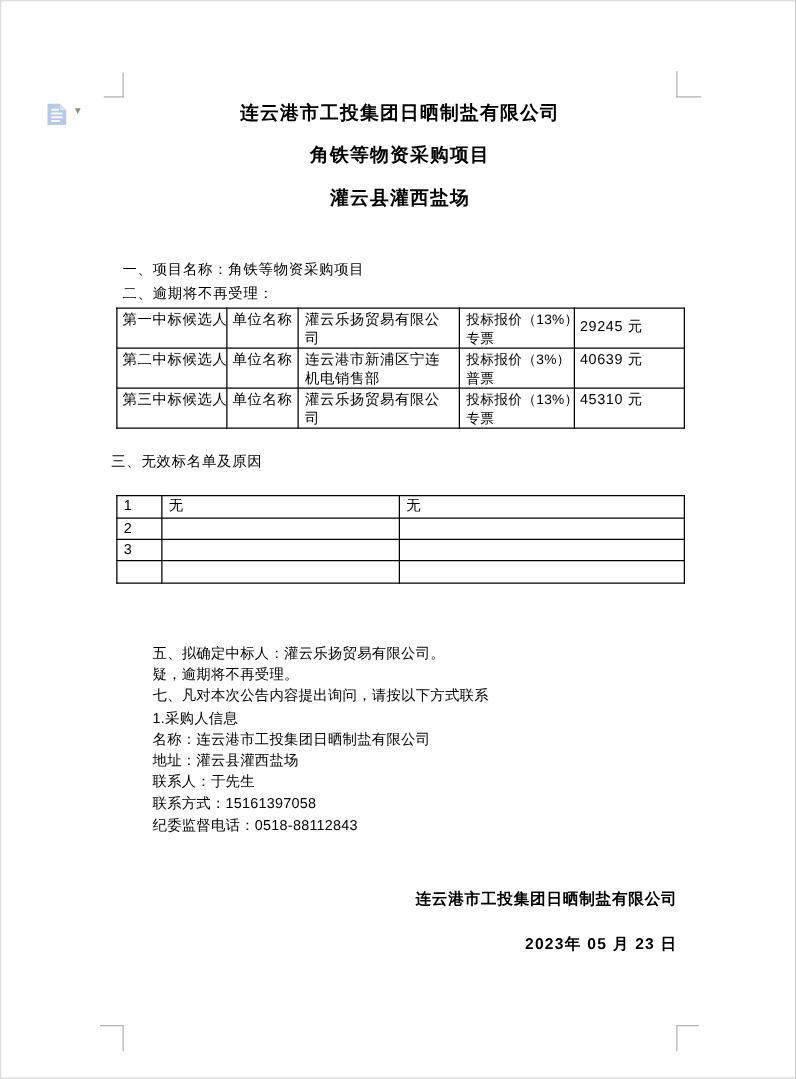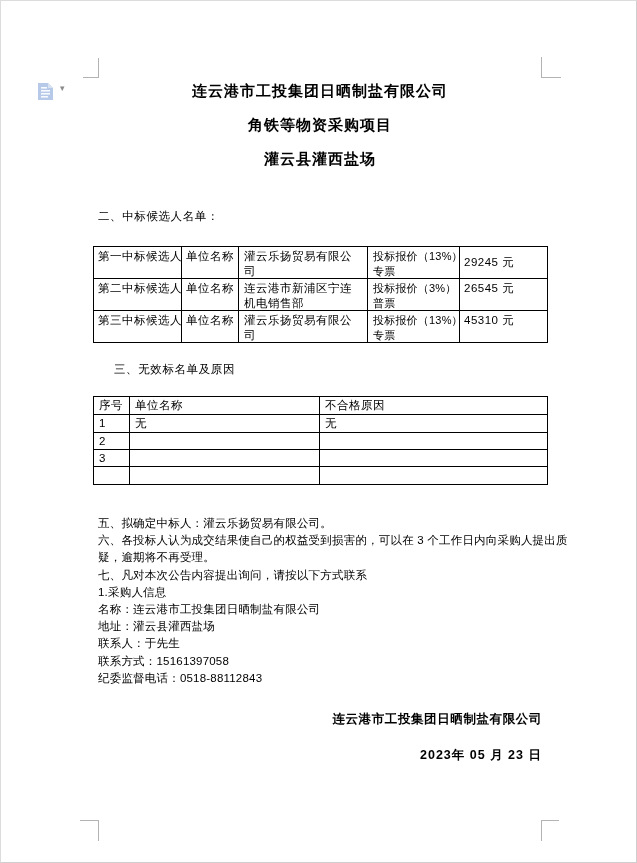--- a/index.html
+++ b/index.html
@@ -32,26 +32,26 @@
   #intro{position:absolute;left:97px;top:206px;}
   #intro .bline{font-size:11.5px;letter-spacing:0.6px;line-height:18.5px;white-space:nowrap;}
   
   table{border-collapse:collapse;table-layout:fixed;position:absolute;}
   td{border:1px solid #000;font-size:11.5px;letter-spacing:0.5px;vertical-align:top;padding:2px 5px 0 5px;line-height:14.5px;overflow:hidden;}
   #tbl-candidates{left:92px;top:245px;width:454px;}
   #tbl-candidates tr{height:32px;}
   #tbl-candidates td.nw{white-space:nowrap;padding-left:4px;padding-right:2px;}
   #tbl-candidates .qline{white-space:nowrap;font-size:11px;letter-spacing:0.2px;}
   #tbl-candidates td.vmid{vertical-align:middle;padding-top:0;margin-top:23px;}
-  #sec3{position:absolute;left:113px;top:361px;font-size:11.5px;letter-spacing:0.6px;white-space:nowrap;}
+  #sec3{position:absolute;left:88px;top:361px;font-size:11.5px;letter-spacing:0.6px;white-space:nowrap;}
   #tbl-invalid{left:92px;top:395px;width:454px;}
   #tbl-invalid td{padding:1px 5px 0 5px;line-height:14px;}
   
   #bodytext{position:absolute;left:97px;top:514px;}
-  #bodytext .bline{font-size:11.5px;letter-spacing:0.2px;line-height:17.2px;white-space:nowrap;}
+  #bodytext .bline{font-size:11.5px;letter-spacing:0.2px;line-height:17.2px;white-space:nowrap;margin-left:24px;}
   
   #signature{position:absolute;right:94px;top:710px;text-align:right;}
   #signature .sig-company{font-size:12.5px;font-weight:bold;letter-spacing:0.6px;line-height:16px;}
   #signature .sig-date{font-size:12.5px;font-weight:bold;letter-spacing:1px;line-height:16px;margin-top:20px;}
 </style>
 </head>
 <body>
 
 <div id="page">
 
@@ -74,21 +74,22 @@
     <span class="arrow">▾</span>
   </div>
 
   <div id="titles">
     <div class="tline">连云港市工投集团日晒制盐有限公司</div>
     <div class="tline">角铁等物资采购项目</div>
     <div class="tline">灌云县灌西盐场</div>
   </div>
 
   <div id="intro">
-    <div class="bline">二、中标候选人名单：</div>
+    <div class="bline">一、项目名称：角铁等物资采购项目</div>
+    <div class="bline">二、逾期将不再受理：</div>
   </div>
 
   <table id="tbl-candidates">
     <colgroup>
         <col style="width:88px">
         <col style="width:57px">
         <col style="width:129px">
         <col style="width:92px">
         <col style="width:88px">
       </colgroup>
@@ -104,21 +105,21 @@
       <td class="nw vmid">29245 元</td>
     </tr>
     <tr>
       <td class="nw">第二中标候选人</td>
       <td class="nw">单位名称</td>
       <td>连云港市新浦区宁连机电销售部</td>
       <td>
         <div class="qline">投标报价（3%）</div>
         <div class="qline">普票</div>
       </td>
-      <td class="nw">26545 元</td>
+      <td class="nw">40639 元</td>
     </tr>
     <tr>
       <td class="nw">第三中标候选人</td>
       <td class="nw">单位名称</td>
       <td>灌云乐扬贸易有限公司</td>
       <td>
         <div class="qline">投标报价（13%）</div>
         <div class="qline">专票</div>
       </td>
       <td class="nw">45310 元</td>
@@ -128,25 +129,20 @@
 
   <div id="sec3">三、无效标名单及原因</div>
 
   <table id="tbl-invalid">
     <colgroup>
         <col style="width:36px">
         <col style="width:190px">
         <col style="width:228px">
       </colgroup>
     <tbody>
-        <tr style="height:18px">
-      <td>序号</td>
-      <td>单位名称</td>
-      <td>不合格原因</td>
-    </tr>
     <tr style="height:18px">
       <td>1</td>
       <td>无</td>
       <td>无</td>
     </tr>
     <tr style="height:17px">
       <td>2</td>
       <td></td>
       <td></td>
     </tr>
@@ -158,21 +154,20 @@
     <tr style="height:18px">
       <td></td>
       <td></td>
       <td></td>
     </tr>
   </tbody>
     </table>
 
   <div id="bodytext">
     <div class="bline">五、拟确定中标人：灌云乐扬贸易有限公司。</div>
-    <div class="bline">六、各投标人认为成交结果使自己的权益受到损害的，可以在 3 个工作日内向采购人提出质</div>
     <div class="bline">疑，逾期将不再受理。</div>
     <div class="bline">七、凡对本次公告内容提出询问，请按以下方式联系</div>
     <div class="bline">1.采购人信息</div>
     <div class="bline">名称：连云港市工投集团日晒制盐有限公司</div>
     <div class="bline">地址：灌云县灌西盐场</div>
     <div class="bline">联系人：于先生</div>
     <div class="bline">联系方式：15161397058</div>
     <div class="bline">纪委监督电话：0518-88112843</div>
   </div>
 

